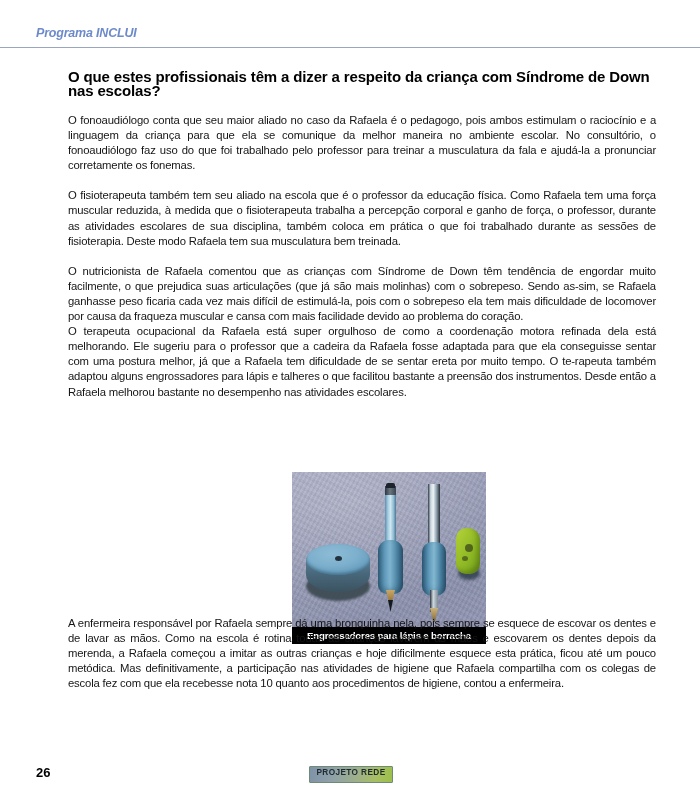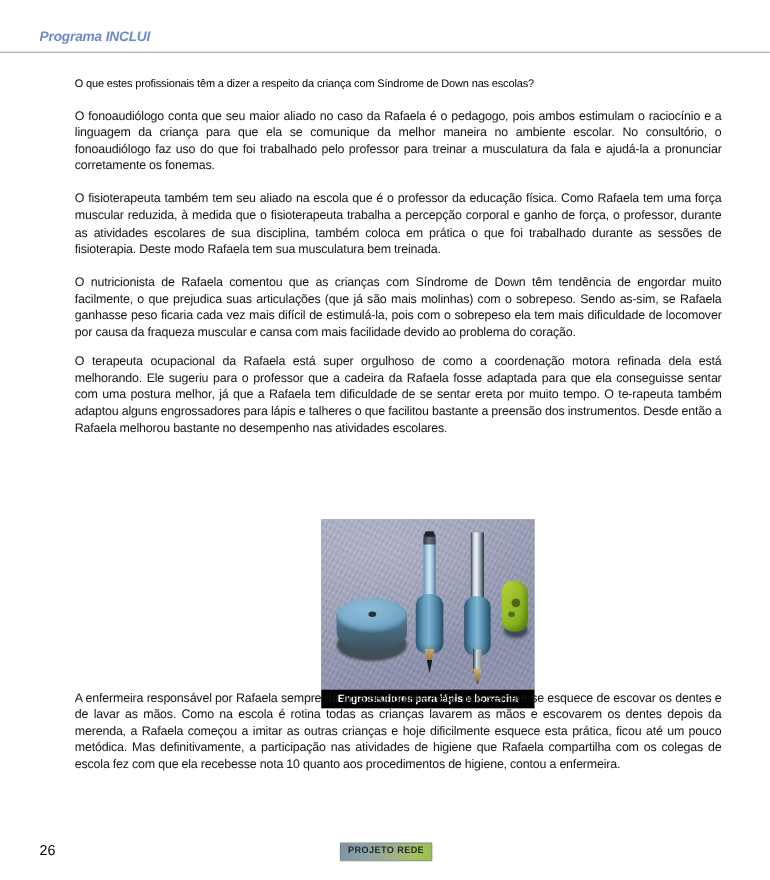--- a/index.html
+++ b/index.html
@@ -53,34 +53,34 @@
 
   
   .content {
     position: absolute;
     left: 68px;
     top: 70px;
     width: 588px;
   }
 
   .section-heading {
-    font-size: 10px;
-    font-weight: normal;
+    font-size: 15px;
+    font-weight: bold;
     line-height: 14px;
     letter-spacing: -0.15px;
     margin: 0 0 15px 0;
     color: #000000;
   }
 
   p.body-text {
     font-size: 11.3px;
     line-height: 15.1px;
     letter-spacing: -0.16px;
     text-align: justify;
-    margin: 12px 0 15px 0;
+    margin: 0 0 15px 0;
     color: #151515;
     word-spacing: -0.1px;
   }
   p.body-text.tight {
     margin-bottom: 0;
   }
   p.body-text:last-child {
     margin-bottom: 0;
   }
 
@@ -307,21 +307,21 @@
     line-height: 11px;
     white-space: nowrap;
   }
 
   
   .page-number {
     position: absolute;
     left: 36px;
     top: 765px;
     font-size: 13px;
-    font-weight: normal;
+    font-weight: bold;
     color: #000000;
   }
   .footer-logo {
     position: absolute;
     left: 309px;
     top: 766px;
     width: 82px;
     height: 15px;
     background: linear-gradient(100deg, #7f93a8 0%, #8fa1a8 28%, #9fb08a 58%, #a8bf63 80%, #9cc04a 100%);
     border: 1px solid #6f8a76;

